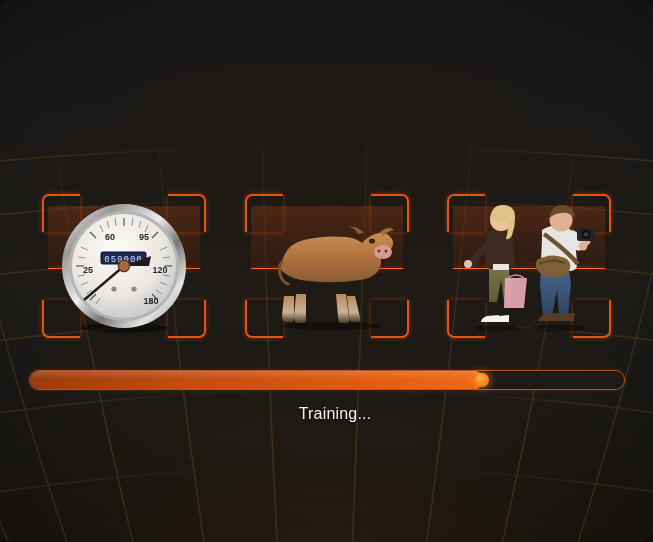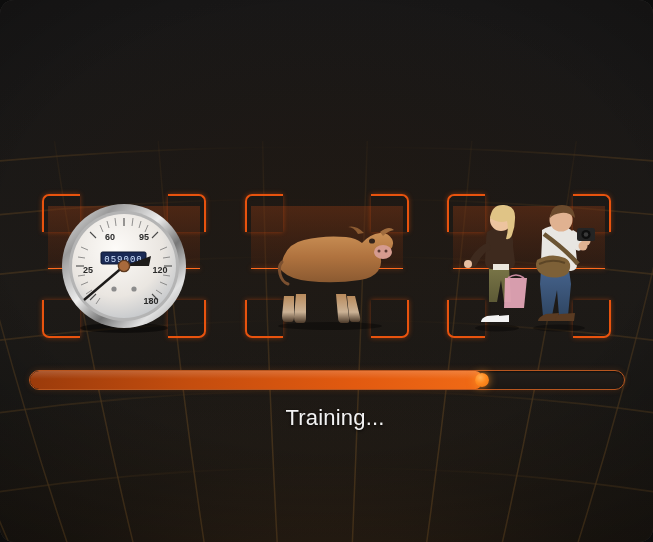--- a/index.html
+++ b/index.html
@@ -107,21 +107,21 @@
     border-radius:50%;
     background:radial-gradient(circle at 38% 32%,#ffb053 0%,#ff8a1f 45%,#e9720f 100%);
     box-shadow:0 0 8px rgba(255,150,40,.8);
   }
 
   .status{
     position:absolute;
     left:0;right:0;top:405px;
     text-align:center;
     color:#f2f2f2;
-    font-size:22px;
+    font-size:16px;
     letter-spacing:.2px;
     text-shadow:0 1px 3px rgba(0,0,0,.75);
     padding-left:17px;
   }
 </style>
 </head>
 <body>
 
 <div id="app">
 

